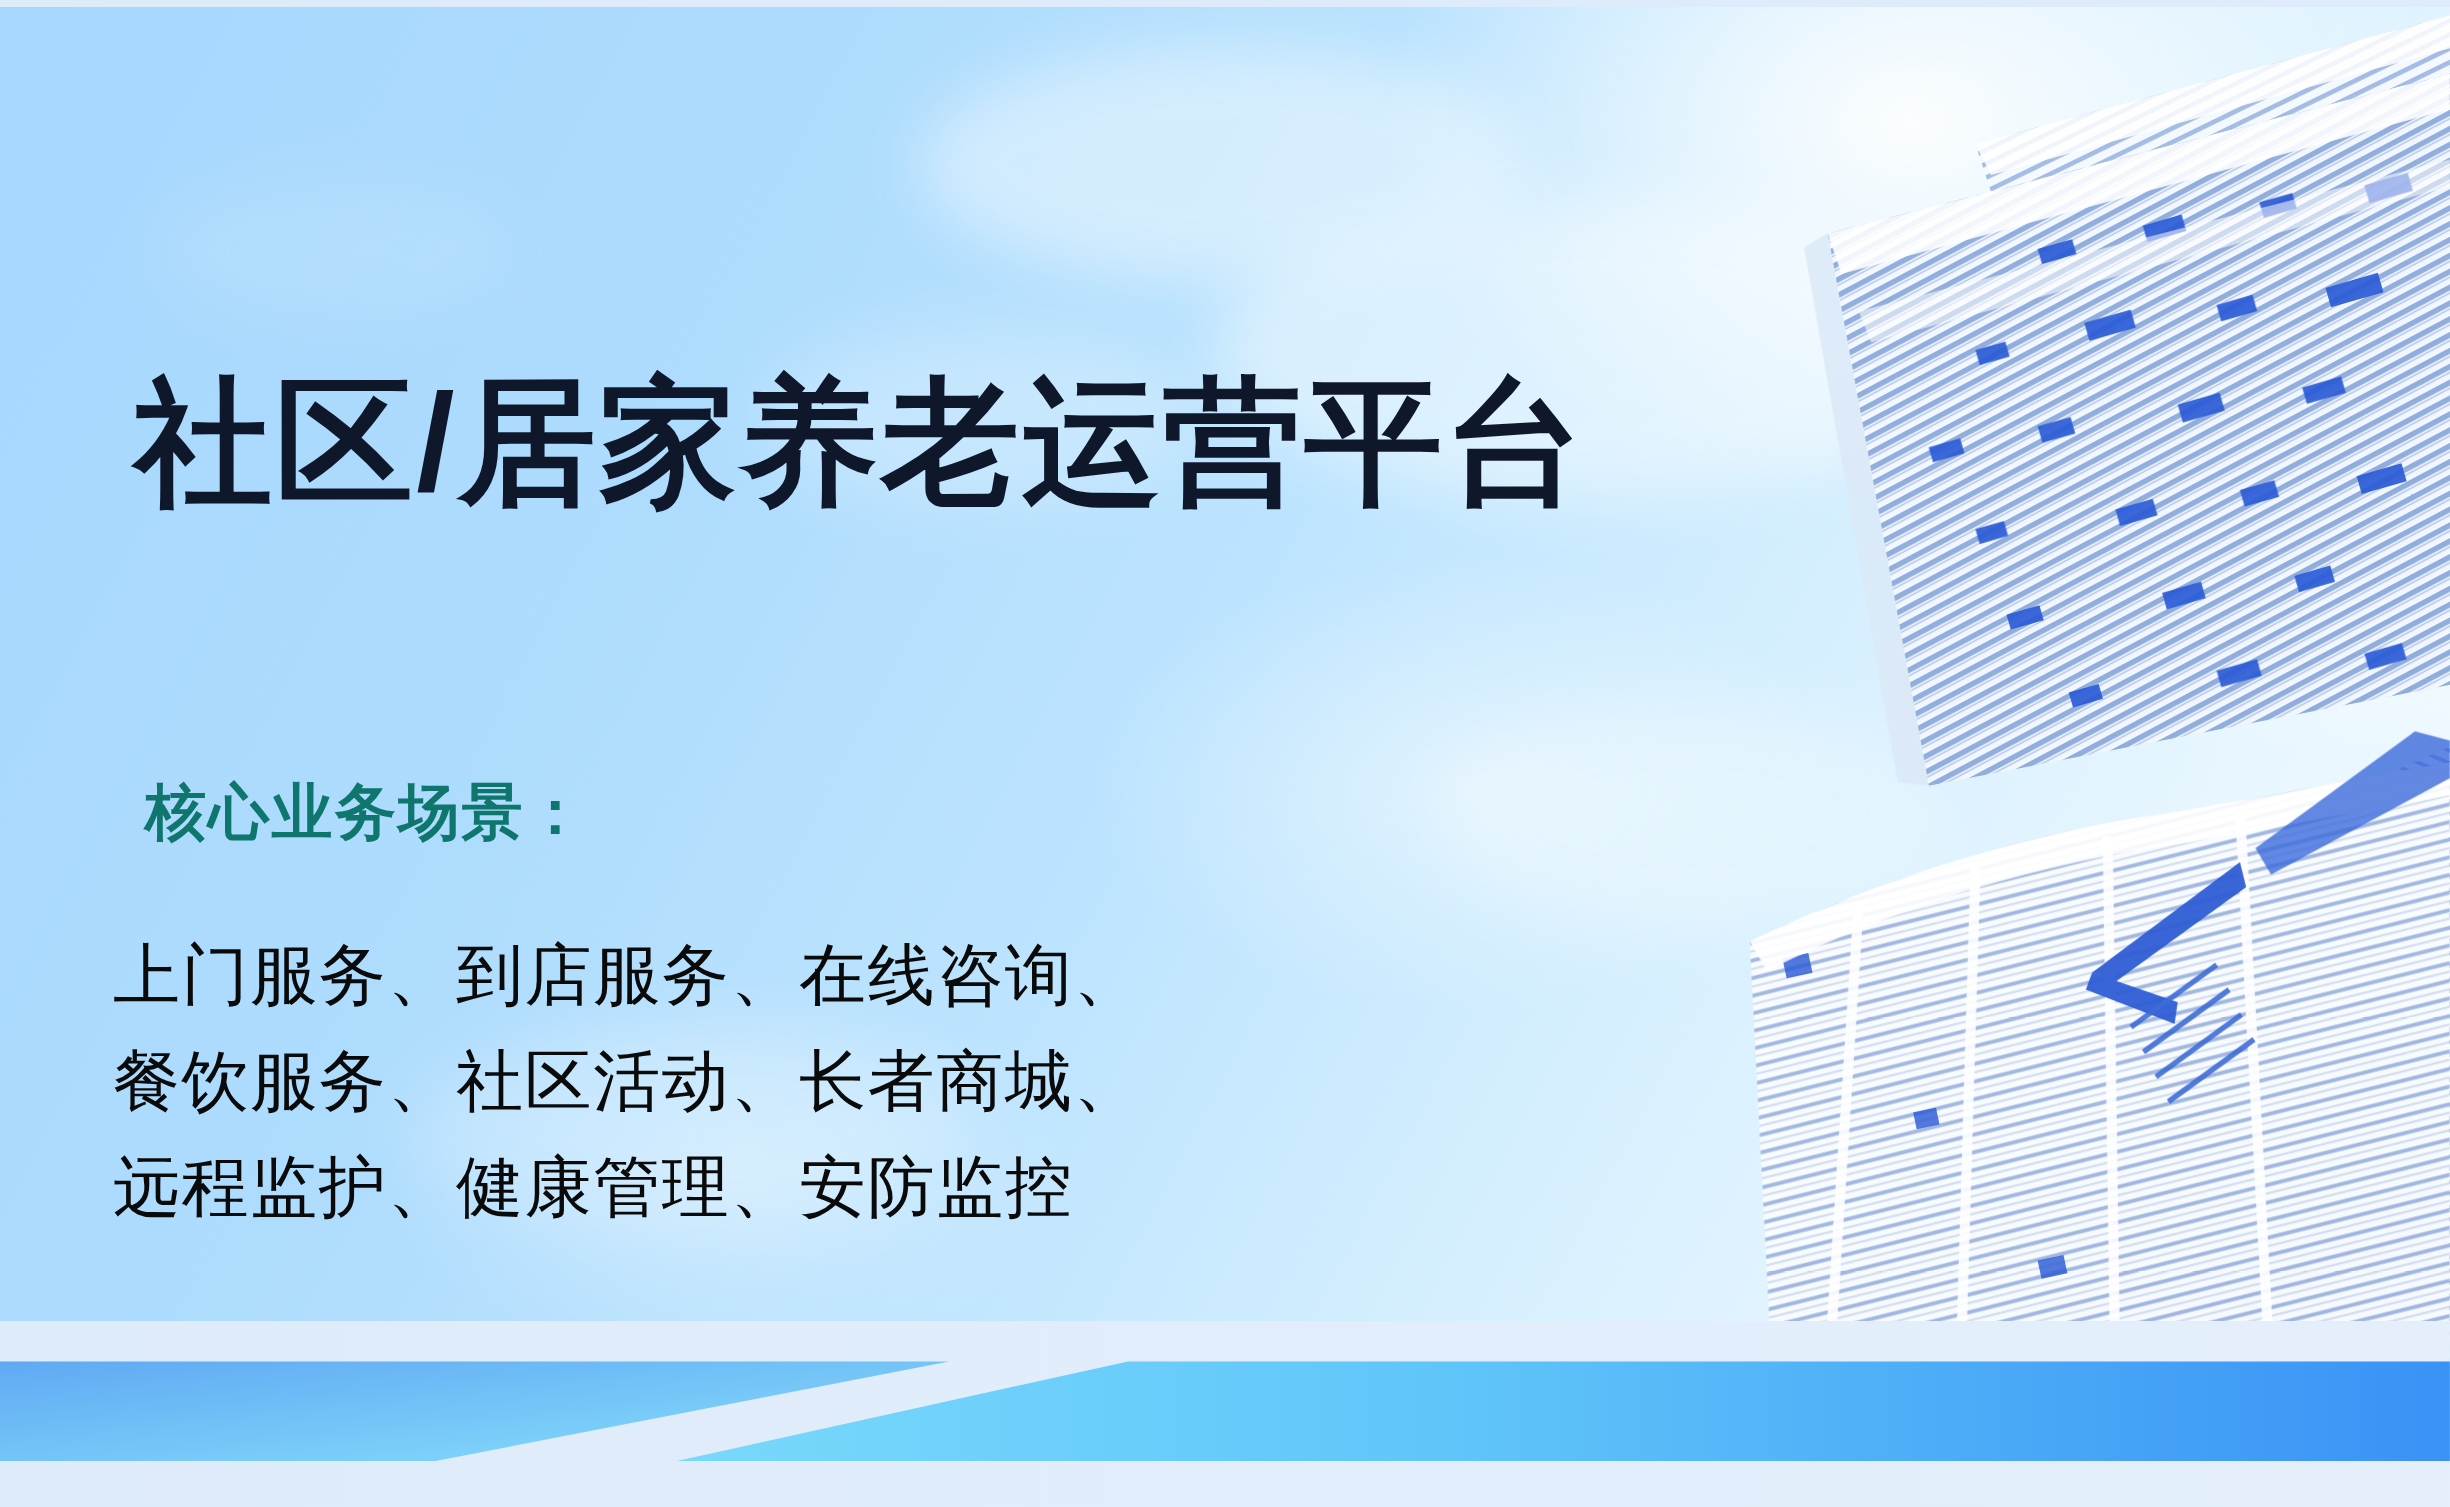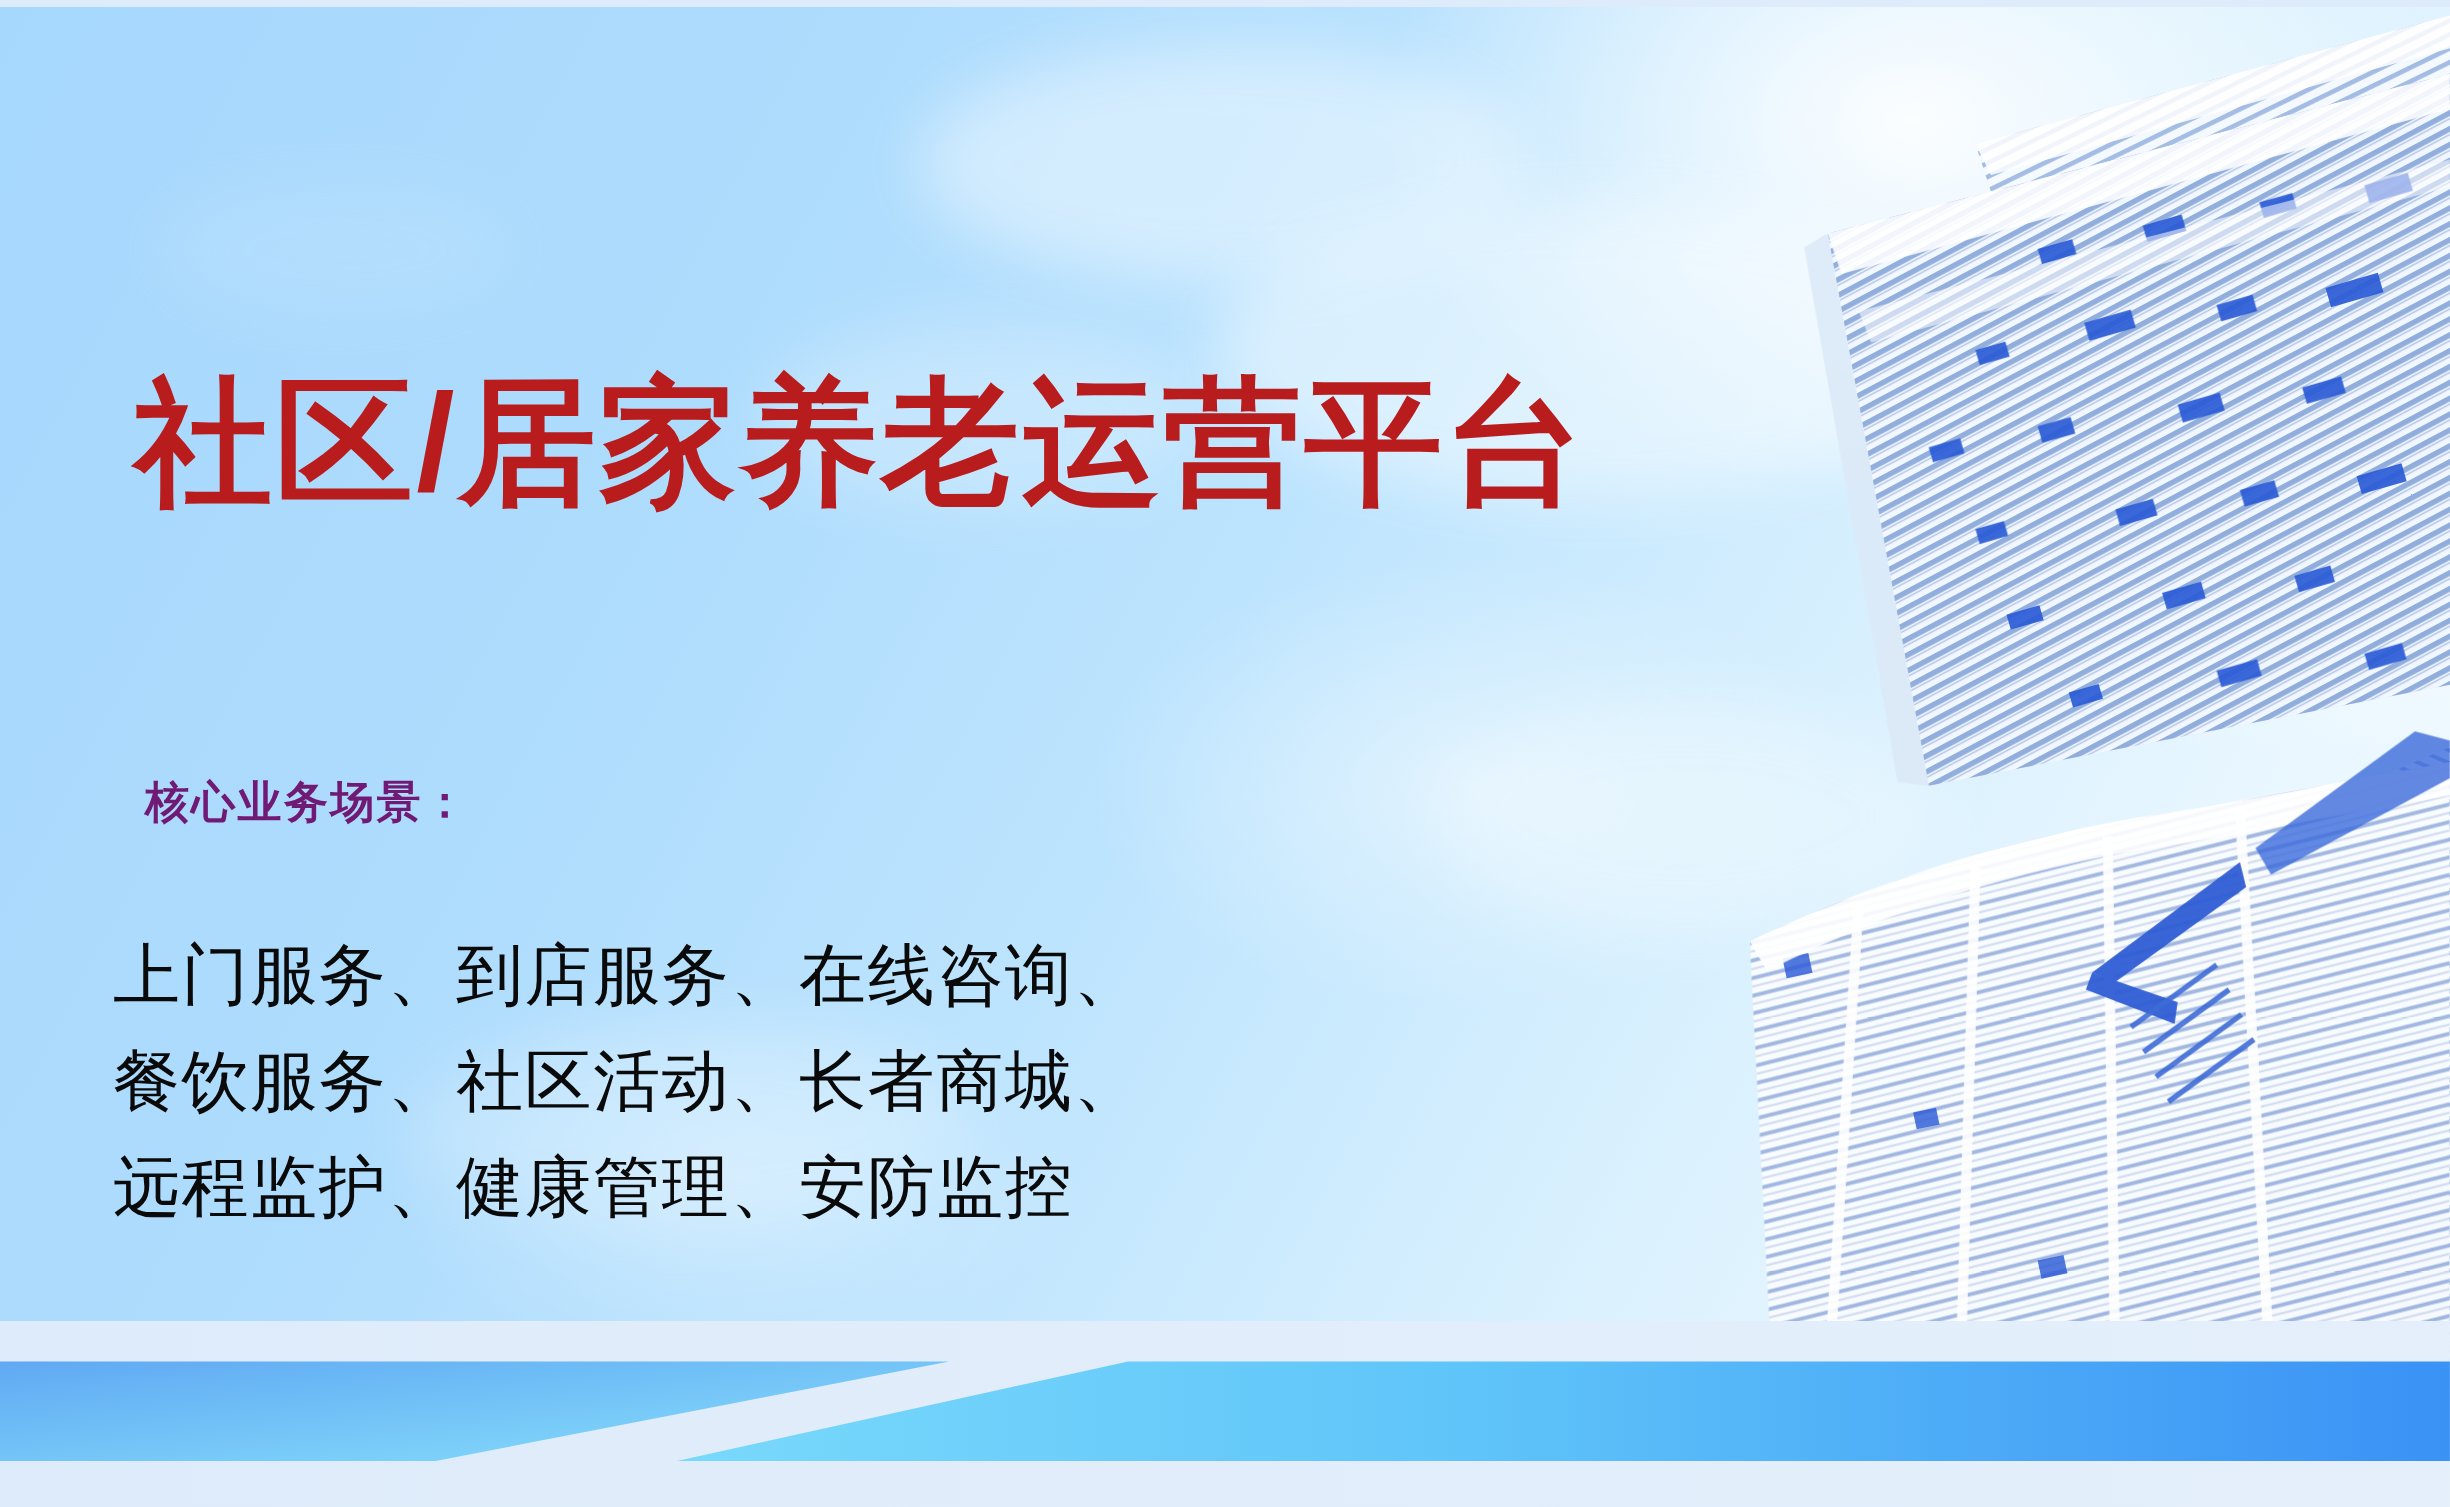--- a/index.html
+++ b/index.html
@@ -103,34 +103,34 @@
     text-shadow: 0 0 1.6px rgba(255,255,255,.5);
   }
 
   
   .title {
     position: absolute;
     left: 134px;
     top: 271px;
     font-size: 138px;
     font-weight: bold;
-    color: #b91c1c;
+    color: #0f172a;
     letter-spacing: 3.1px;
     white-space: nowrap;
     line-height: 1.15;
   }
 
   
   .section-heading {
     position: absolute;
     left: 145px;
     top: 776px;
-    font-size: 44px;
+    font-size: 61px;
     font-weight: bold;
-    color: #701a75;
+    color: #0f766e;
     letter-spacing: 2.3px;
     white-space: nowrap;
     line-height: 1.2;
   }
 
   
   .body-block {
     position: absolute;
     left: 113px;
     top: 922px;

